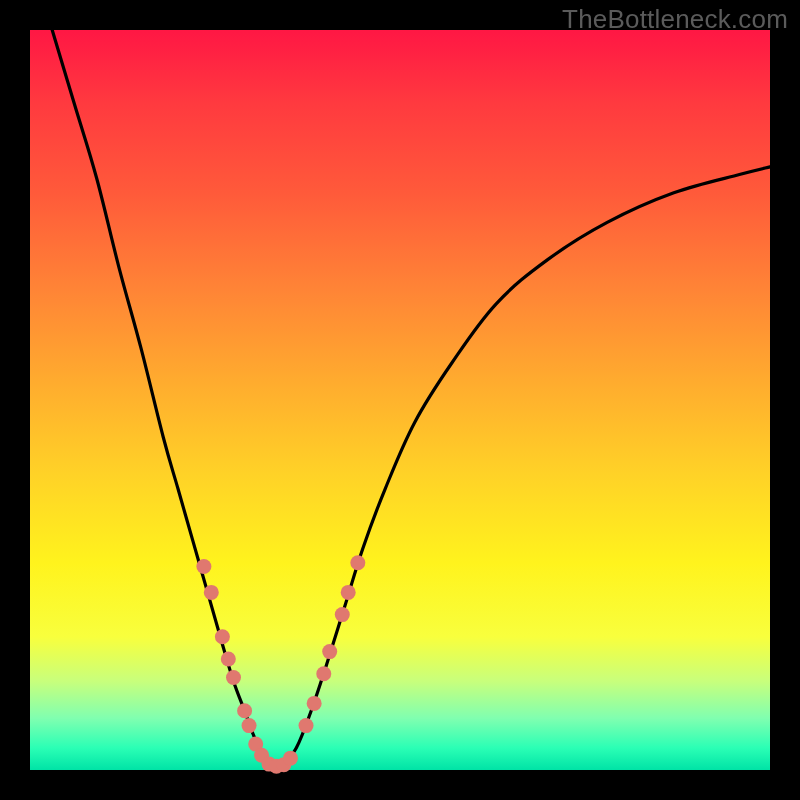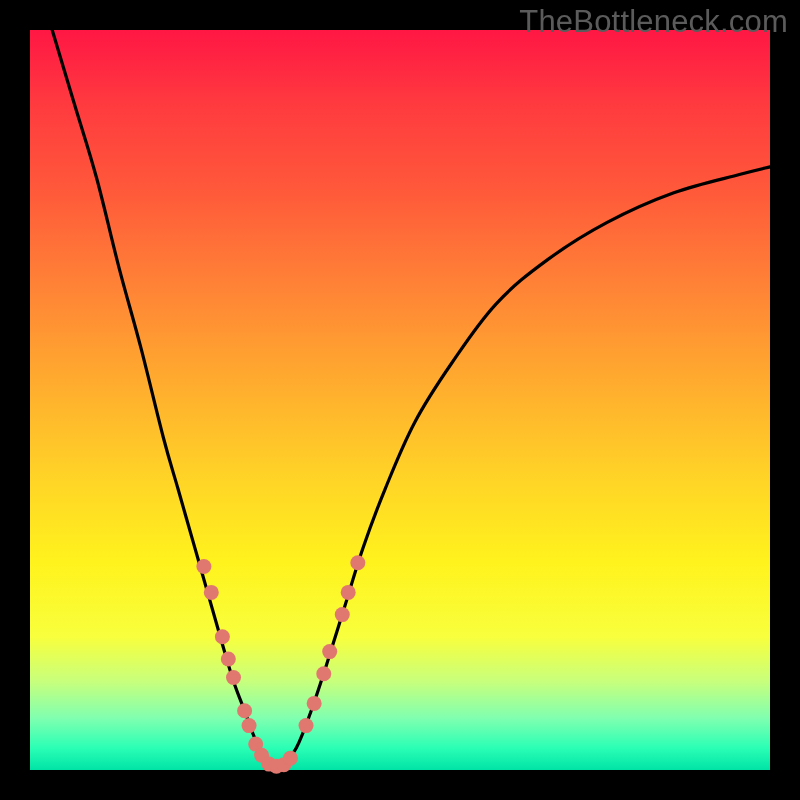--- a/index.html
+++ b/index.html
@@ -37,21 +37,21 @@
       #c8ff7c 88%,
       #80ffb0 93%,
       #2bffb5 97%,
       #00e3a6 100%);
   }
   .watermark {
     position: absolute;
     top: 4px;
     right: 12px;
     color: #5b5b5b;
-    font-size: 31px;
+    font-size: 26px;
     font-weight: 500;
     letter-spacing: 0.2px;
     user-select: none;
   }
   svg.curve {
     position: absolute;
     left: 0;
     top: 0;
     width: 740px;
     height: 740px;

